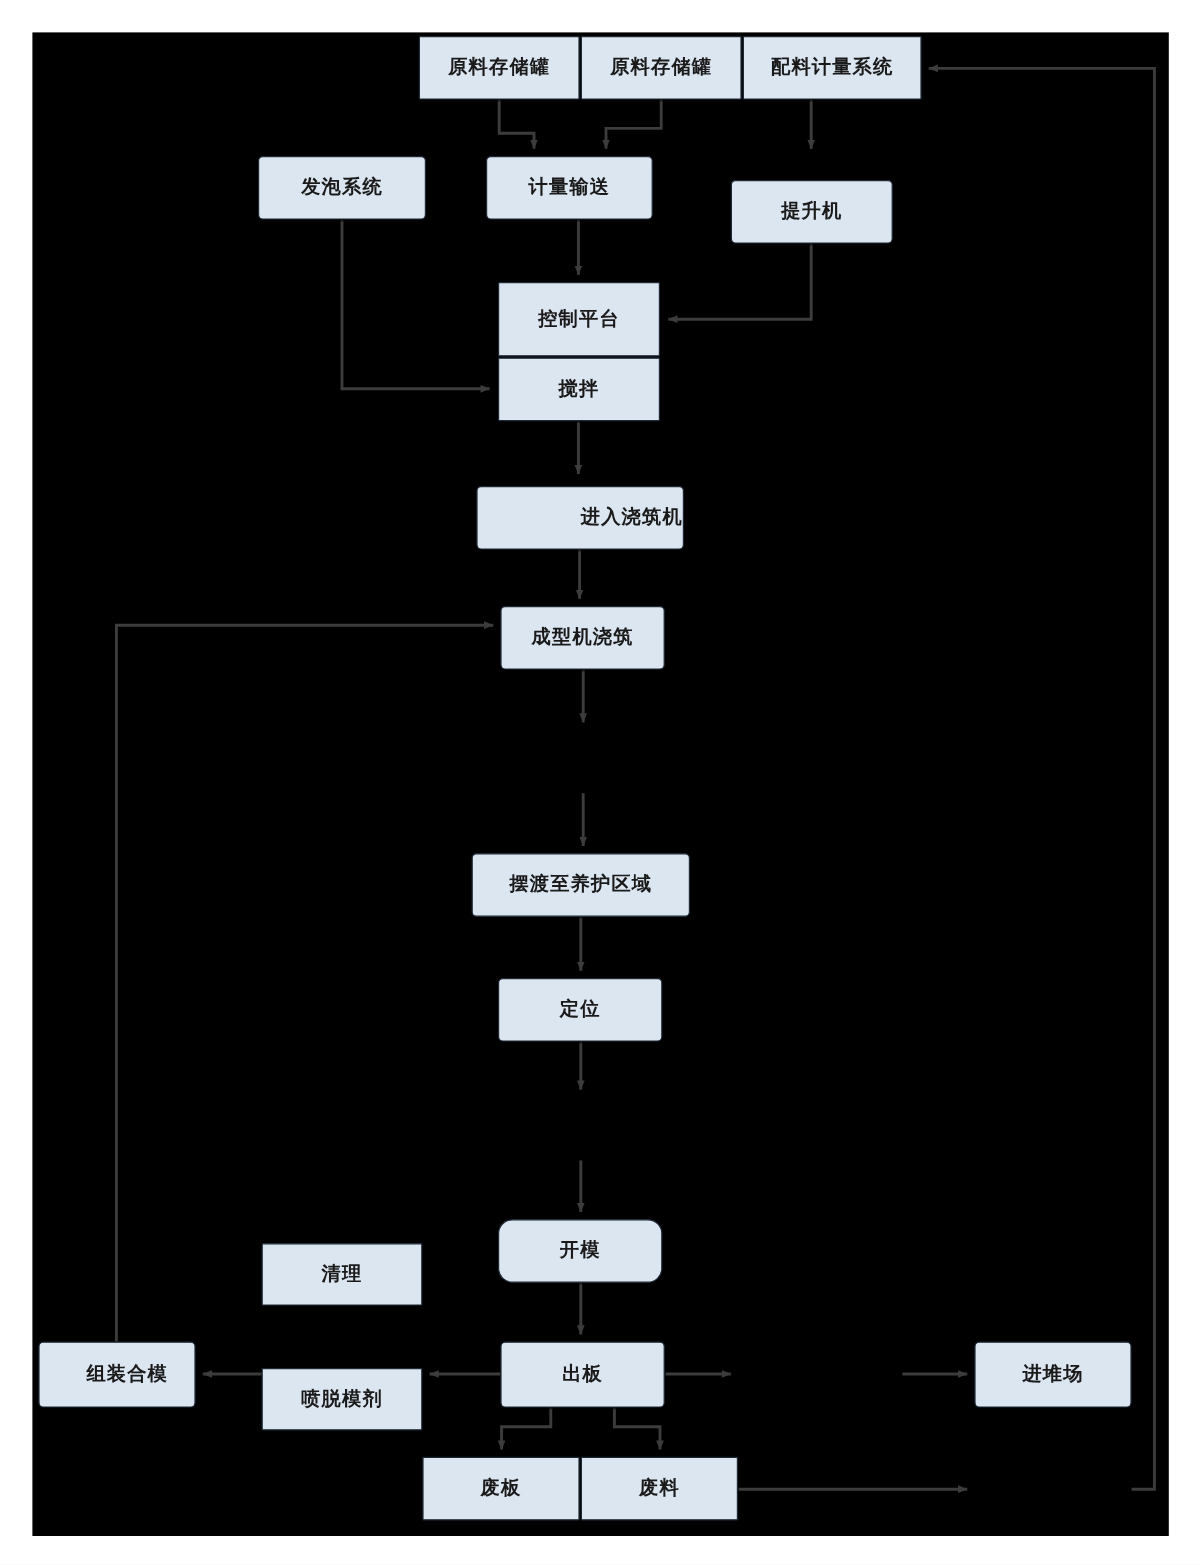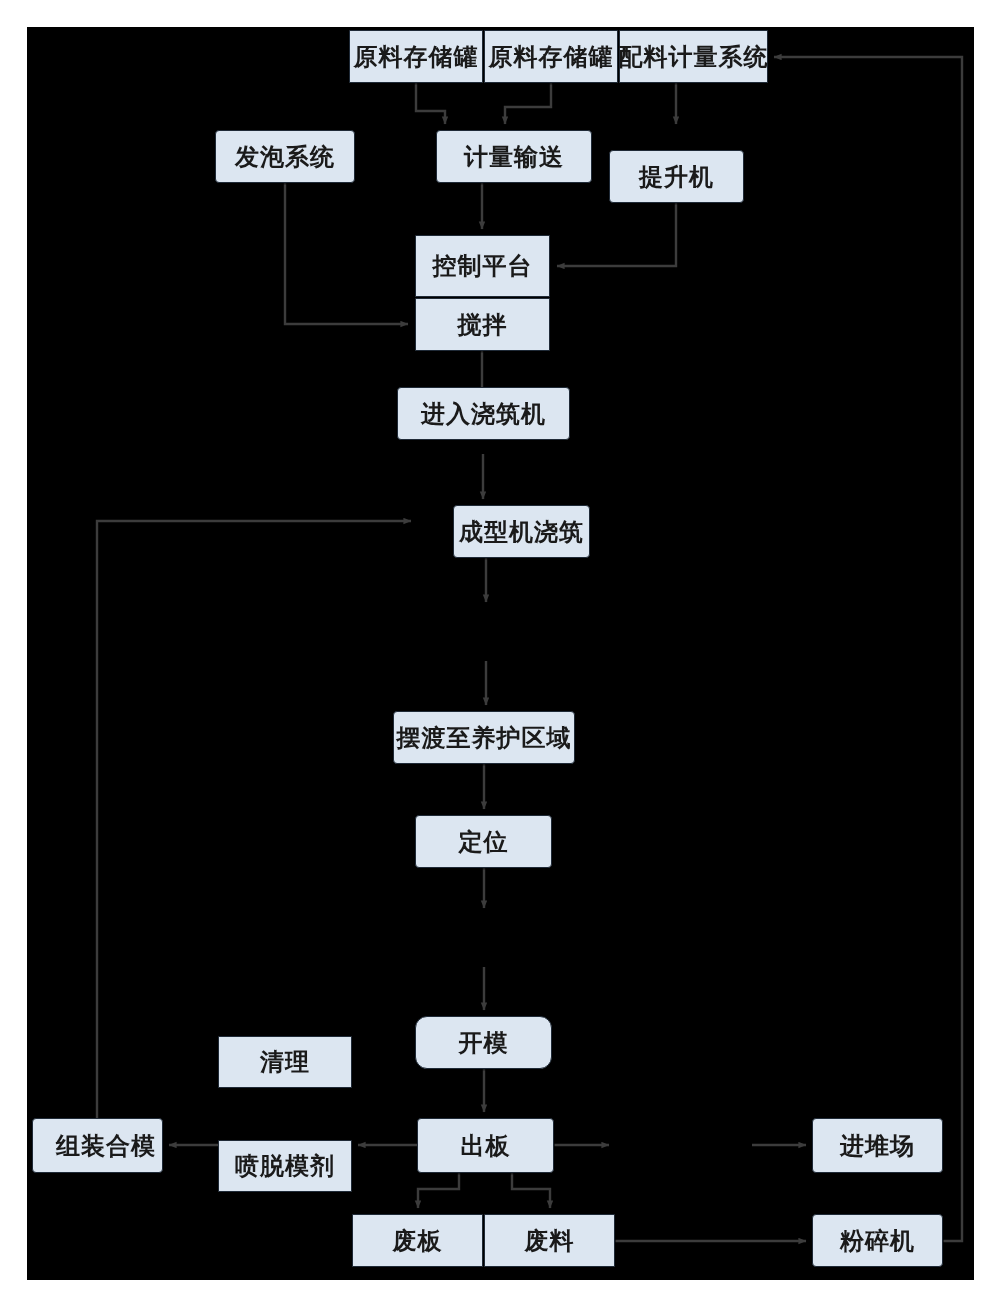--- a/index.html
+++ b/index.html
@@ -8,21 +8,21 @@
   #canvas{position:absolute;left:27px;top:27px;width:947px;height:1253px;background:#000000;}
   #svglayer{position:absolute;left:0;top:0;width:1000px;height:1304px;pointer-events:none;}
   .node{
     position:absolute;
     background:#dce6f1;
     border:1.6px solid #1f2a37;
     border-radius:4px;
     box-sizing:border-box;
     display:flex;align-items:center;justify-content:center;
     color:#1a1a1a;
-    font-size:24px;
+    font-size:16px;
     font-weight:700;
     letter-spacing:1px;
     white-space:nowrap;
     box-shadow:1px 1.5px 0 rgba(0,0,0,0.55);
   }
   .node.sq{border-radius:1px;}
 </style>
 </head>
 <body>
 
@@ -91,38 +91,38 @@
   <div class="node sq" style="left:484px;top:30px;width:134px;height:53px;">
       <span>原料存储罐</span>
     </div>
   <div class="node sq" style="left:619px;top:30px;width:149px;height:53px;">
       <span>配料计量系统</span>
     </div>
 
   <div class="node" style="left:215px;top:130px;width:140px;height:53px;">
       <span>发泡系统</span>
     </div>
-  <div class="node" style="left:436px;top:130px;width:156px;height:53px;">
+  <div class="node" style="left:405px;top:130px;width:139px;height:53px;">
       <span>计量输送</span>
     </div>
   <div class="node" style="left:609px;top:130px;width:135px;height:53px;margin-top:20px;">
       <span>提升机</span>
     </div>
 
   <div class="node sq" style="left:415px;top:235px;width:135px;height:62px;">
       <span>控制平台</span>
     </div>
   <div class="node sq" style="left:415px;top:298px;width:135px;height:53px;">
       <span>搅拌</span>
     </div>
 
-  <div class="node" style="left:397px;top:387px;width:173px;height:53px;">
+  <div class="node" style="left:397px;top:405px;width:173px;height:53px;justify-content:flex-end;">
       <span>进入浇筑机</span>
     </div>
-  <div class="node" style="left:417px;top:505px;width:137px;height:53px;margin-left:36px;">
+  <div class="node" style="left:417px;top:505px;width:137px;height:53px;">
       <span>成型机浇筑</span>
     </div>
   <div class="node" style="left:393px;top:711px;width:182px;height:53px;">
       <span>摆渡至养护区域</span>
     </div>
   <div class="node" style="left:415px;top:815px;width:137px;height:53px;">
       <span>定位</span>
     </div>
   <div class="node" style="left:415px;top:1016px;width:137px;height:53px;border-radius:12px;">
       <span>开模</span>
@@ -144,16 +144,13 @@
   <div class="node" style="left:812px;top:1118px;width:131px;height:55px;">
       <span>进堆场</span>
     </div>
 
   <div class="node sq" style="left:352px;top:1214px;width:131px;height:53px;">
       <span>废板</span>
     </div>
   <div class="node sq" style="left:484px;top:1214px;width:131px;height:53px;">
       <span>废料</span>
     </div>
-  <div class="node" style="left:812px;top:1214px;width:131px;height:53px;">
-      <span>粉碎机</span>
-    </div>
 </div>
 
 </body></html>

